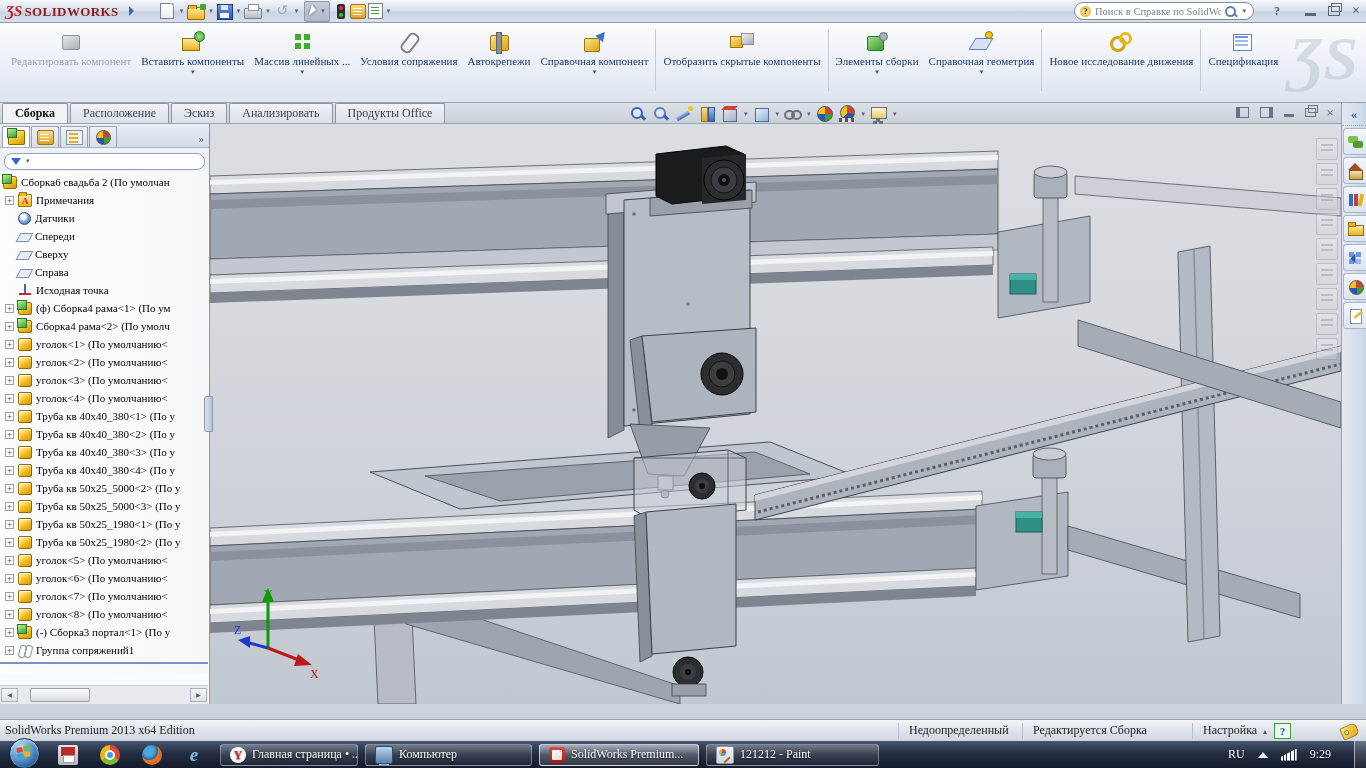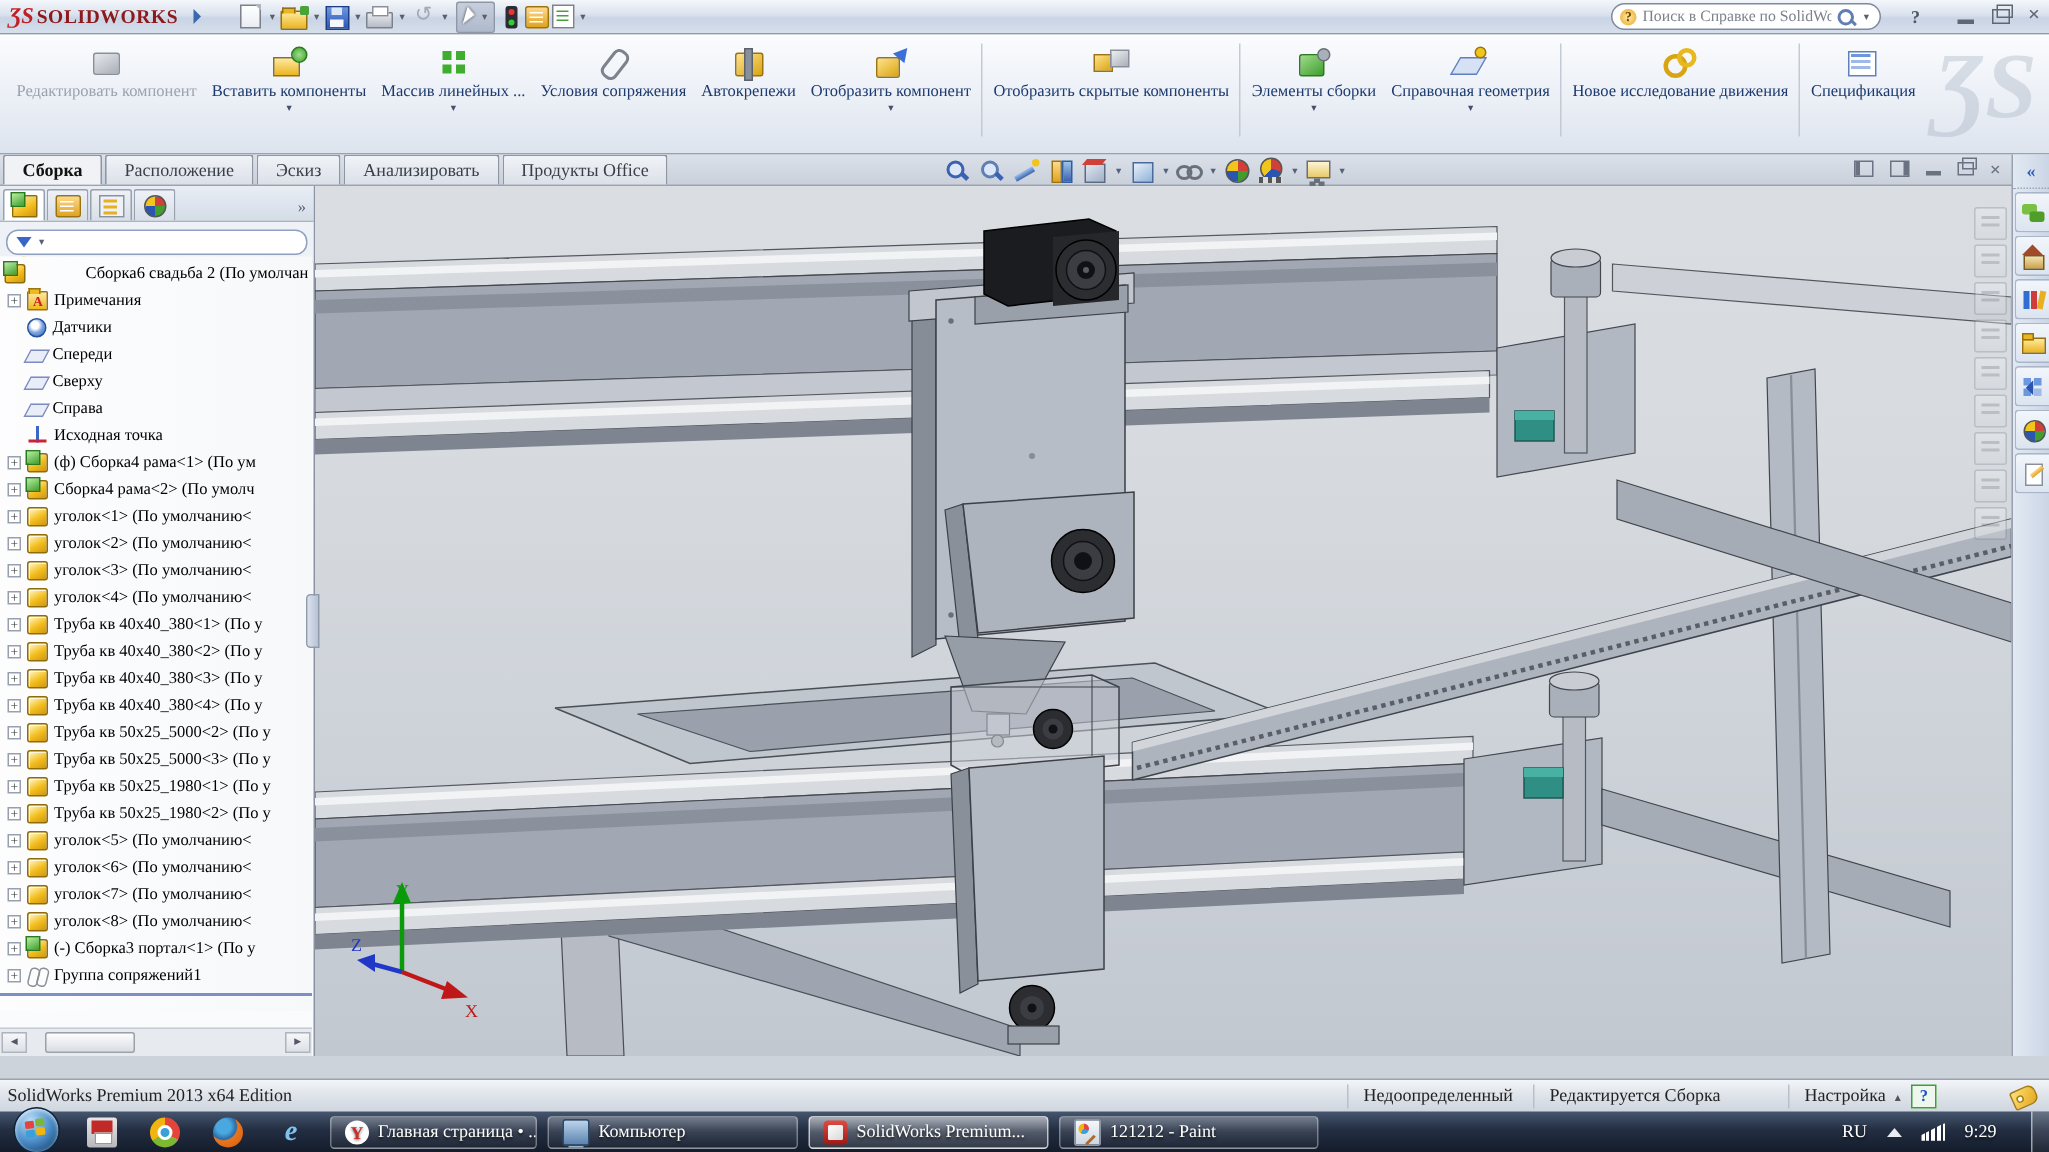--- a/index.html
+++ b/index.html
@@ -143,21 +143,21 @@
   .fti.a2::before{content:"";position:absolute;left:2px;top:2px;width:9px;height:2px;background:#e8b020;box-shadow:0 4px 0 #e8b020,0 8px 0 #e8b020;}
   .fti.a3{border-radius:50%;background:conic-gradient(#d04038 0 25%,#3f9e2f 25% 50%,#2a56b2 50% 75%,#f2c51d 75%);border:1px solid #555;width:13px;}
   .ffilter{height:22px;display:flex;align-items:center;padding:2px 4px;background:#eef2f7;border-bottom:1px solid #dfe3ea;}
   .fpill{flex:1;height:15px;border:1px solid #8fa0c0;border-radius:8px;background:#fff;display:flex;align-items:center;padding:0 6px;gap:5px;}
   .funnel{width:0;height:0;border-left:5px solid transparent;border-right:5px solid transparent;border-top:7px solid #3a66c8;position:relative;}
   .funnel::after{content:"";position:absolute;left:-1px;top:6px;width:2px;height:4px;background:#e8b020;}
   .fcaret{font-size:7px;color:#55617a;}
   .ftree{position:absolute;top:47px;left:0;right:1px;bottom:30px;overflow:hidden;padding-top:2px;
     background:linear-gradient(90deg,#fdfdfe,#f6f8fa);}
   .trow{display:flex;align-items:center;height:18px;padding-left:5px;font-size:11px;color:#000;white-space:nowrap;overflow:hidden;}
-  .trow.root{padding-left:3px;font-size:11px;gap:36px;}
+  .trow.root{padding-left:3px;font-size:11px;}
   .exp{width:9px;height:9px;box-sizing:border-box;border:1px solid #97a0ac;background:#fff;color:#333;
     font-size:9px;line-height:7px;text-align:center;margin-right:4px;flex:none;}
   .exp.none{visibility:hidden;}
   .tico{width:14px;height:13px;margin-right:4px;flex:none;position:relative;box-sizing:border-box;}
   .tico.part{background:linear-gradient(150deg,#fff1b0 10%,#f3bd1d 55%,#cf9712);border:1px solid #8f6c0a;border-radius:2px;box-shadow:inset 1px 1px 0 rgba(255,255,255,.7);}
   .tico.asm{background:linear-gradient(150deg,#fff1b0 10%,#f3bd1d 55%,#cf9712);border:1px solid #8f6c0a;border-radius:2px;}
   .tico.asm::before{content:"";position:absolute;left:-2px;top:-3px;width:8px;height:8px;background:linear-gradient(150deg,#b9f0a2,#3f9e2f);border:1px solid #2a7a1e;}
   .tico.folder{background:linear-gradient(#ffe9a0,#edb91c);border:1px solid #9a7410;border-radius:1px;}
   .tico.folder::before{content:"";position:absolute;left:0;top:-3px;width:6px;height:3px;background:#edb91c;border:1px solid #9a7410;border-bottom:none;}
   .fA{position:absolute;left:3px;top:1px;font-size:9px;font-weight:bold;color:#c22;line-height:11px;font-style:normal;}
@@ -331,21 +331,21 @@
     <div class="rbtn">
         <span class="ric i2"></span>
         <span class="rlabel">Условия сопряжения</span>
       </div>
     <div class="rbtn">
         <span class="ric i4"></span>
         <span class="rlabel">Автокрепежи</span>
       </div>
     <div class="rbtn">
         <span class="ric i5"></span>
-        <span class="rlabel">Отобразить компонент</span>
+        <span class="rlabel">Справочная компонент</span>
         <span class="rcaret">▾</span>
       </div>
     <i class="rsep"></i>
     <div class="rbtn">
         <span class="ric i6"></span>
         <span class="rlabel">Отобразить скрытые компоненты</span>
       </div>
     <i class="rsep"></i>
     <div class="rbtn">
         <span class="ric i7"></span>

